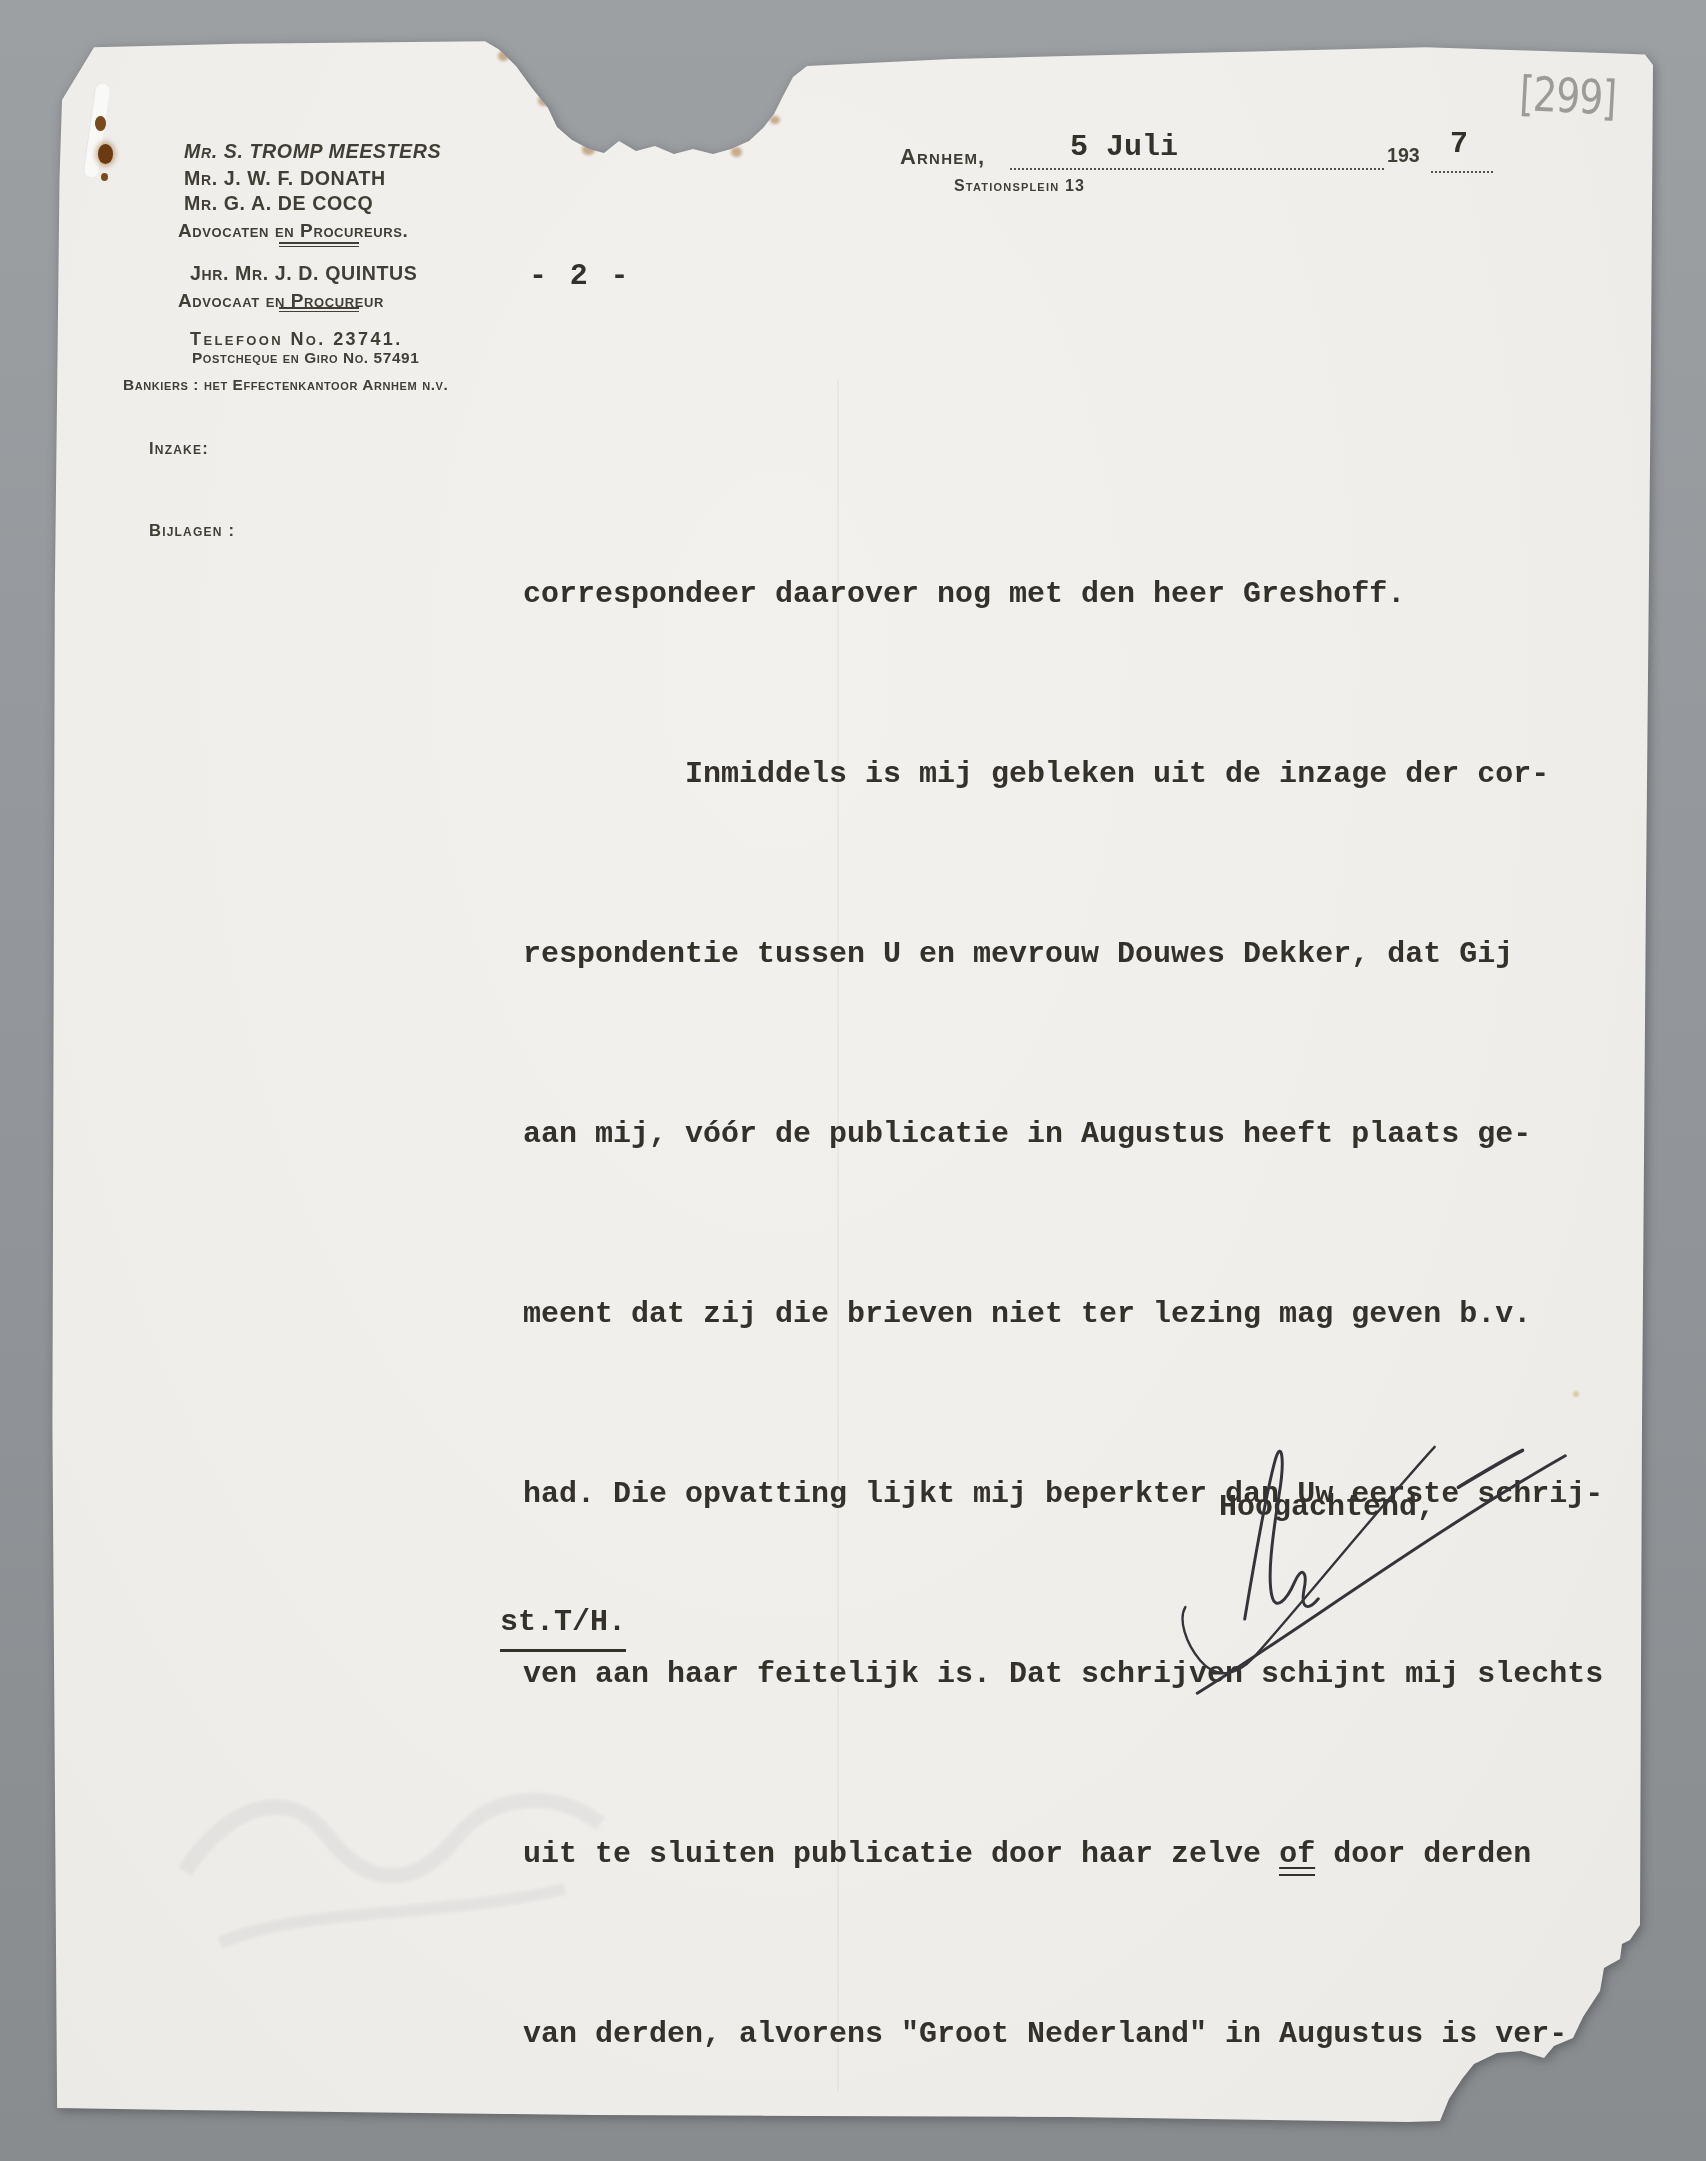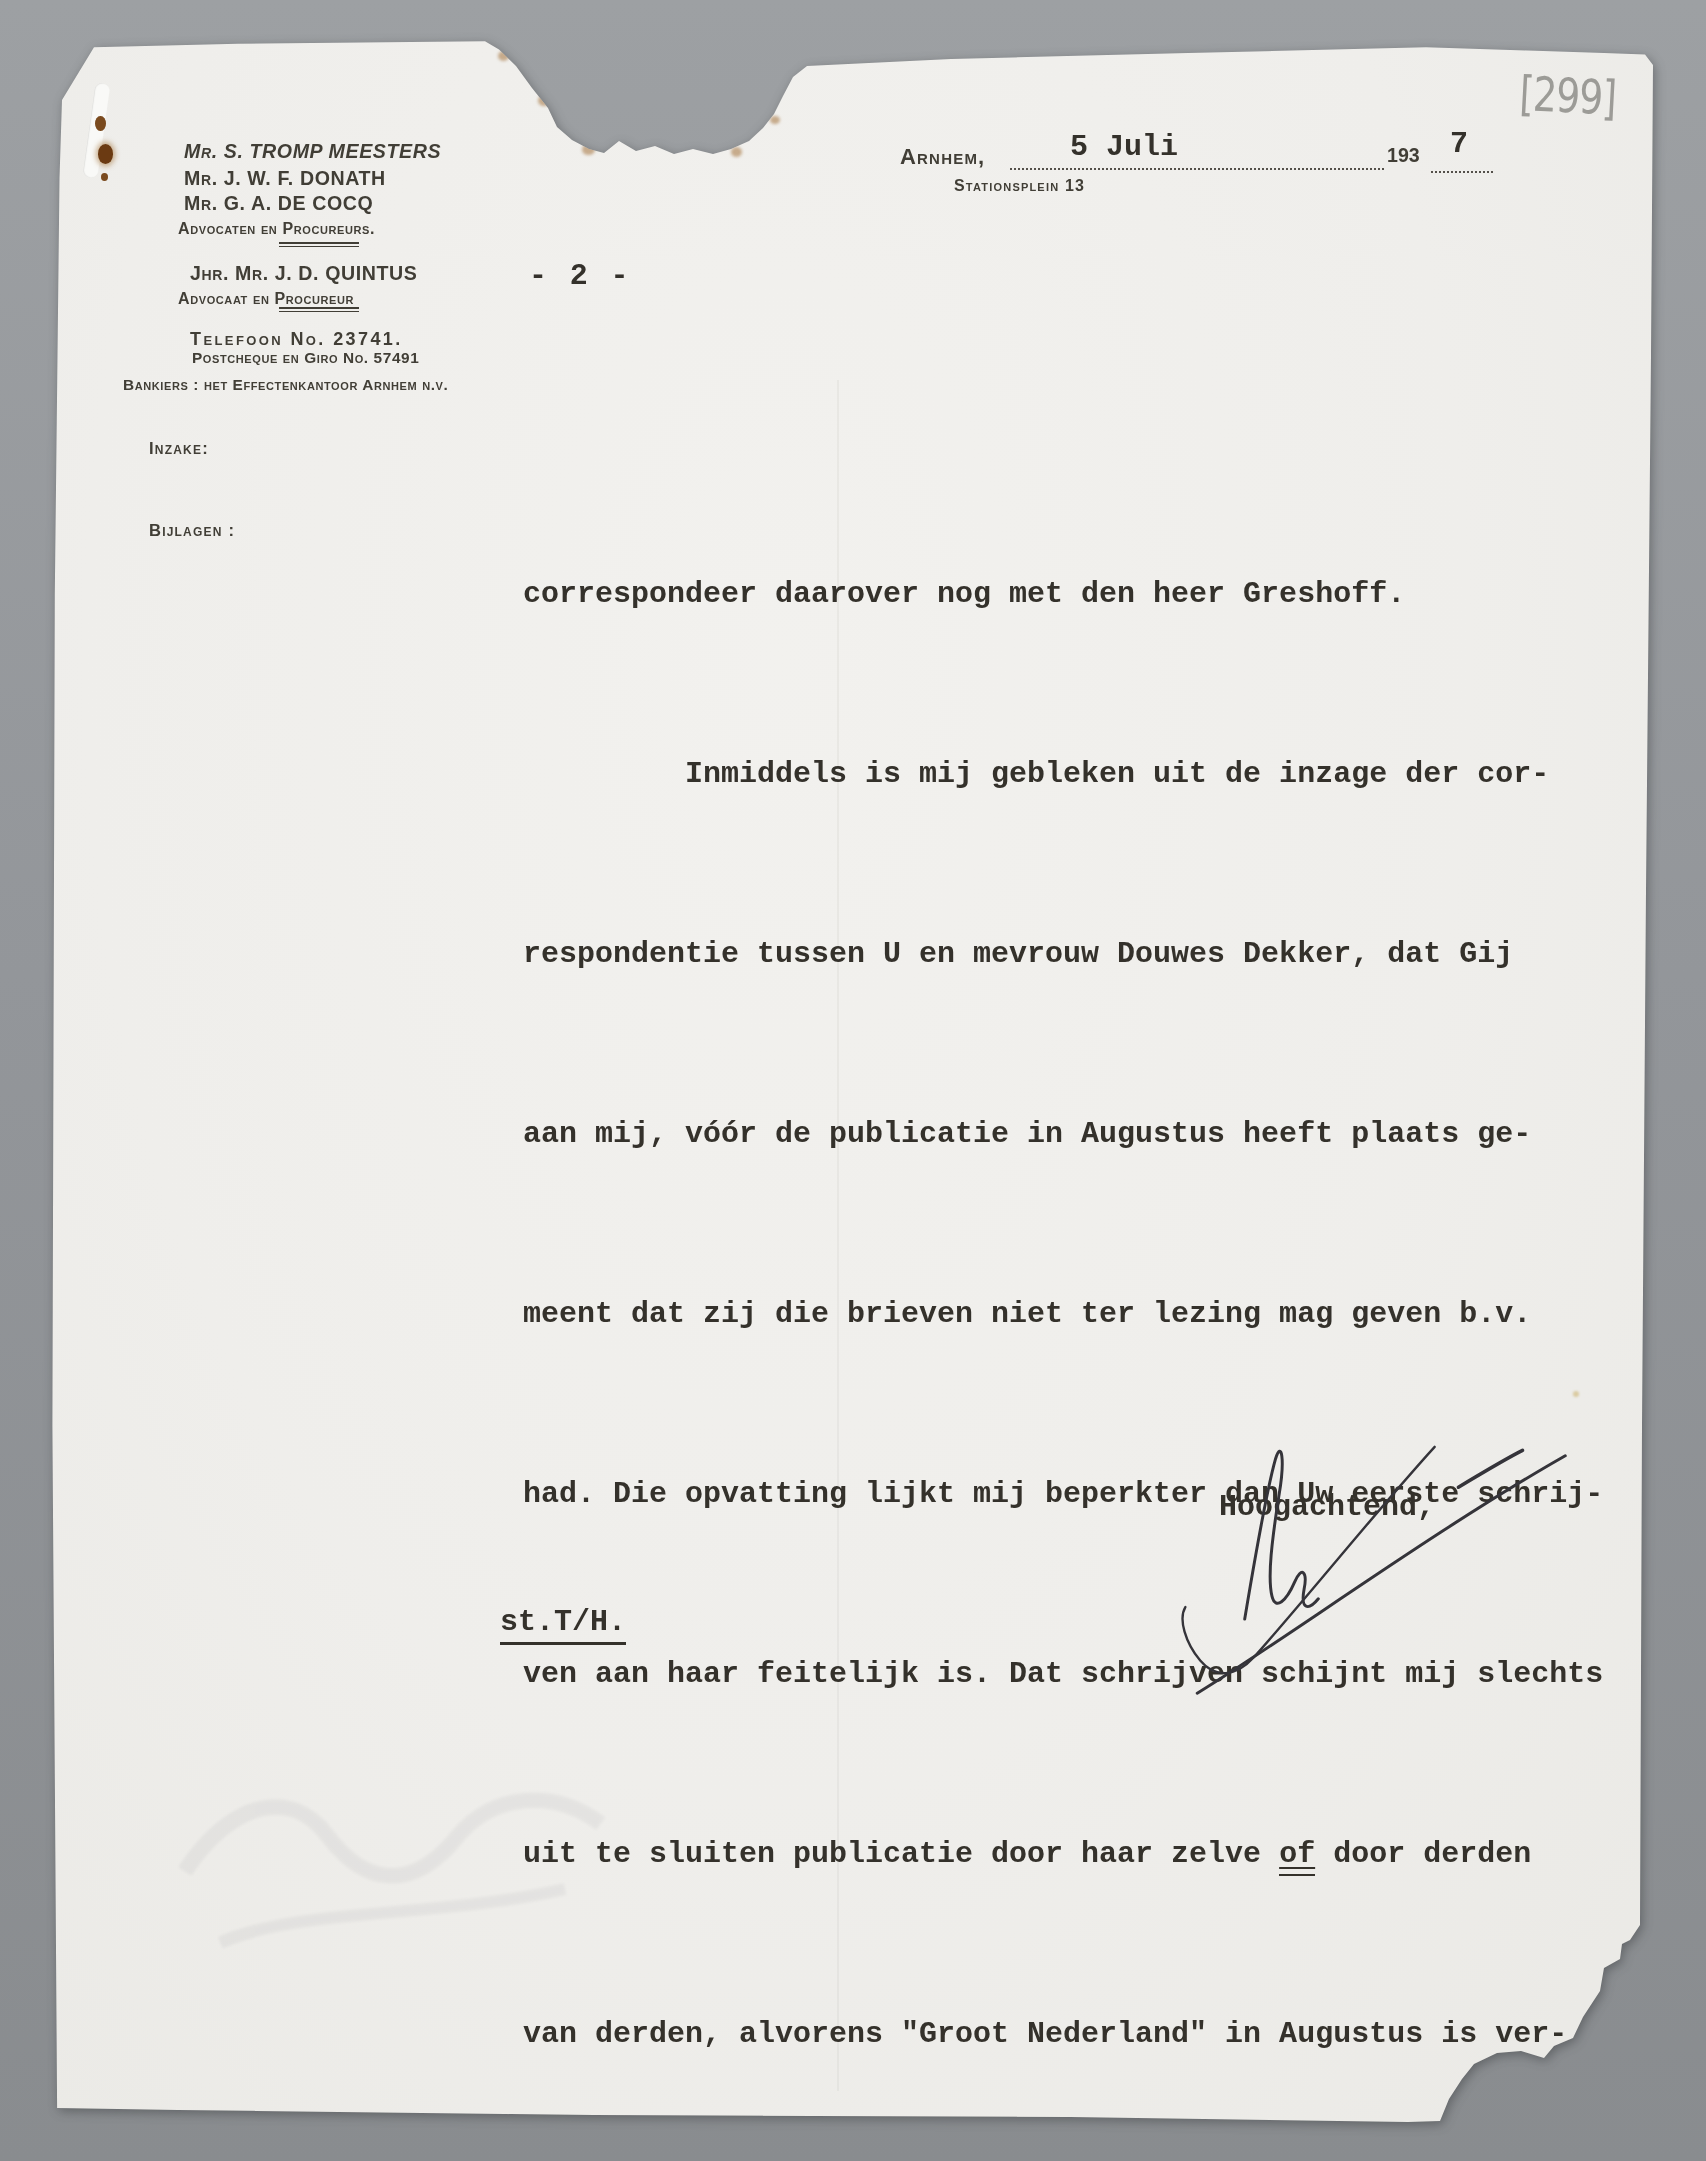--- a/index.html
+++ b/index.html
@@ -13,36 +13,36 @@
     filter:drop-shadow(2.4px 3px 5.3px rgba(30,32,34,.38));}
   .paper{
     position:absolute;inset:0;
     background:radial-gradient(ellipse at 45% 30%,#f2f1ee 0%,#efeeeb 55%,#eae9e5 100%);
     clip-path:polygon(12px 67px,44px 14.3px,188px 10.7px,435px 8.3px,449px 16.6px,466px 33px,482px 55px,498px 75px,507px 94px,522px 107px,539px 116px,554px 120px,569px 108px,586px 118px,605px 113px,624px 121px,643px 116px,663px 121px,681px 116px,699px 108px,713px 95px,724px 81px,733px 63px,743px 44px,757px 33px,901px 26px,1138px 20px,1376px 14.3px,1554px 20px,1595px 21.4px,1603px 32px,1601px 323px,1596px 858px,1592px 1393px,1590px 1892px,1580px 1907px,1572px 1911px,1570px 1926px,1554px 1935px,1550px 1958px,1533px 1984px,1523px 2005px,1504px 2013px,1494px 2025px,1471px 2018px,1447px 2020px,1424px 2031px,1412px 2046px,1399px 2066px,1390px 2088px,1358px 2089px,1020px 2084px,544px 2082px,128px 2077px,7.1px 2075px,2.4px 1393px,4.8px 561px,9.5px 145px);
   }
   .abs{position:absolute;}
   
   .lh{font-weight:bold;color:#413e36;font-variant:small-caps;line-height:1;white-space:nowrap;}
   .lh-name{font-size:19.6px;letter-spacing:0.6px;}
-  .lh-sub{font-size:16px;letter-spacing:0.6px;}
+  .lh-sub{font-size:19px;letter-spacing:0.6px;}
   .lh-tel{font-size:18px;letter-spacing:2.4px;}
   .lh-small{font-size:15.4px;letter-spacing:0.6px;}
   .lh-rule{width:80px;height:2.4px;border-top:2.4px solid #413e36;border-bottom:1.8px solid #413e36;}
   .lh-city{font-size:22px;letter-spacing:1.2px;}
   .lh-street{font-size:16px;letter-spacing:1.2px;}
   .lh-year{font-size:19.6px;font-variant:normal;}
   .dotted{height:0;border-bottom:2.4px dotted #54504a;}
   
   .typed{font-family:"Liberation Mono",monospace;font-weight:bold;color:#34312b;
          white-space:pre;line-height:1;}
   .body-block{font-family:"Liberation Mono",monospace;font-weight:bold;color:#34312b;
          font-size:30px;line-height:60px;white-space:pre;}
   .dbl-underline{text-decoration:underline;text-decoration-thickness:2.4px;text-underline-offset:5.3px;
          border-bottom:2.4px solid currentColor;padding-bottom:3px;}
-  .ref-underline{border-bottom:3px solid currentColor;padding-bottom:3px;}
+  .ref-underline{border-bottom:3px solid currentColor;padding-bottom:10px;}
   
   .pencil{font-family:"DejaVu Sans",sans-serif;color:#8e8d89;font-size:38px;
          transform:rotate(3deg) scaleY(1.25);transform-origin:left top;letter-spacing:-1.2px;opacity:.85;}
   
   .sliver{width:15.4px;height:95px;background:#f9f9f7;transform:rotate(8deg);
           box-shadow:inset 0.6px 0 1.2px rgba(0,0,0,.12);border-radius:7.1px;}
   .rust{border-radius:50%;filter:blur(0.6px);}
   .notch-stain{border-radius:50%;filter:blur(1.8px);background:rgba(158,104,44,.5);}
   .fold{width:1.8px;background:rgba(80,75,65,.05);}
   .ghost{opacity:.06;filter:blur(1.8px);}

